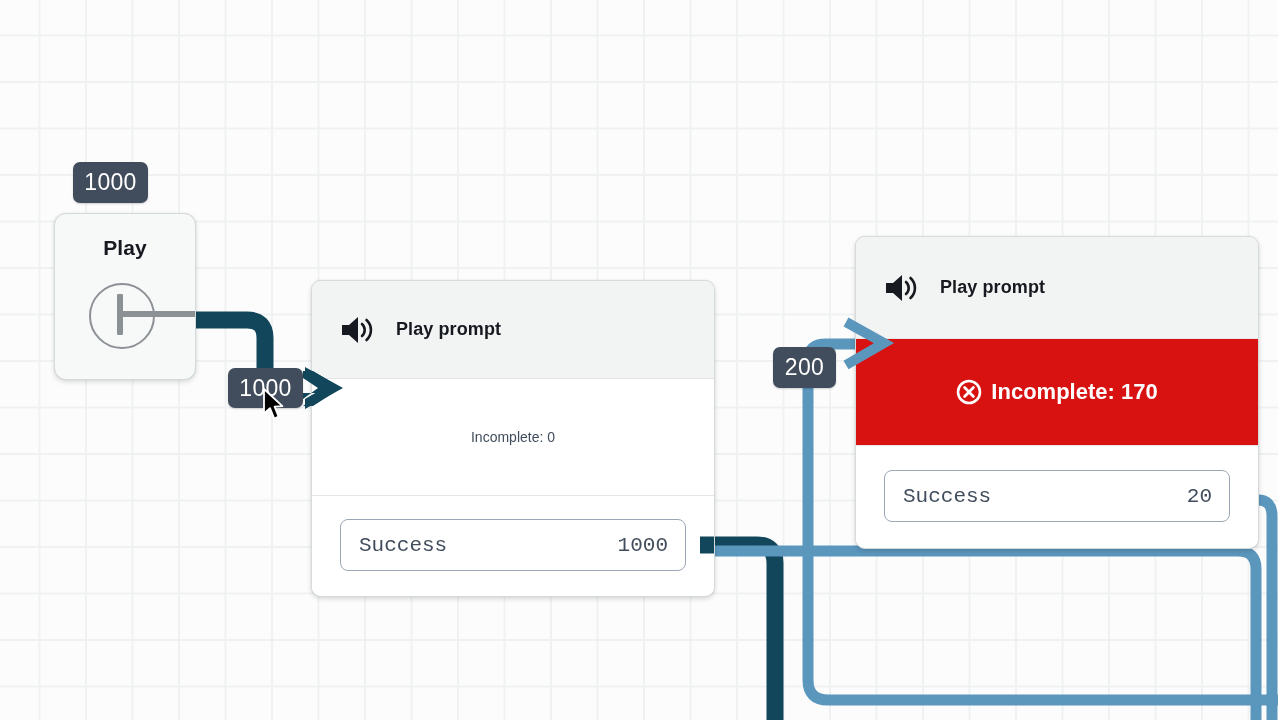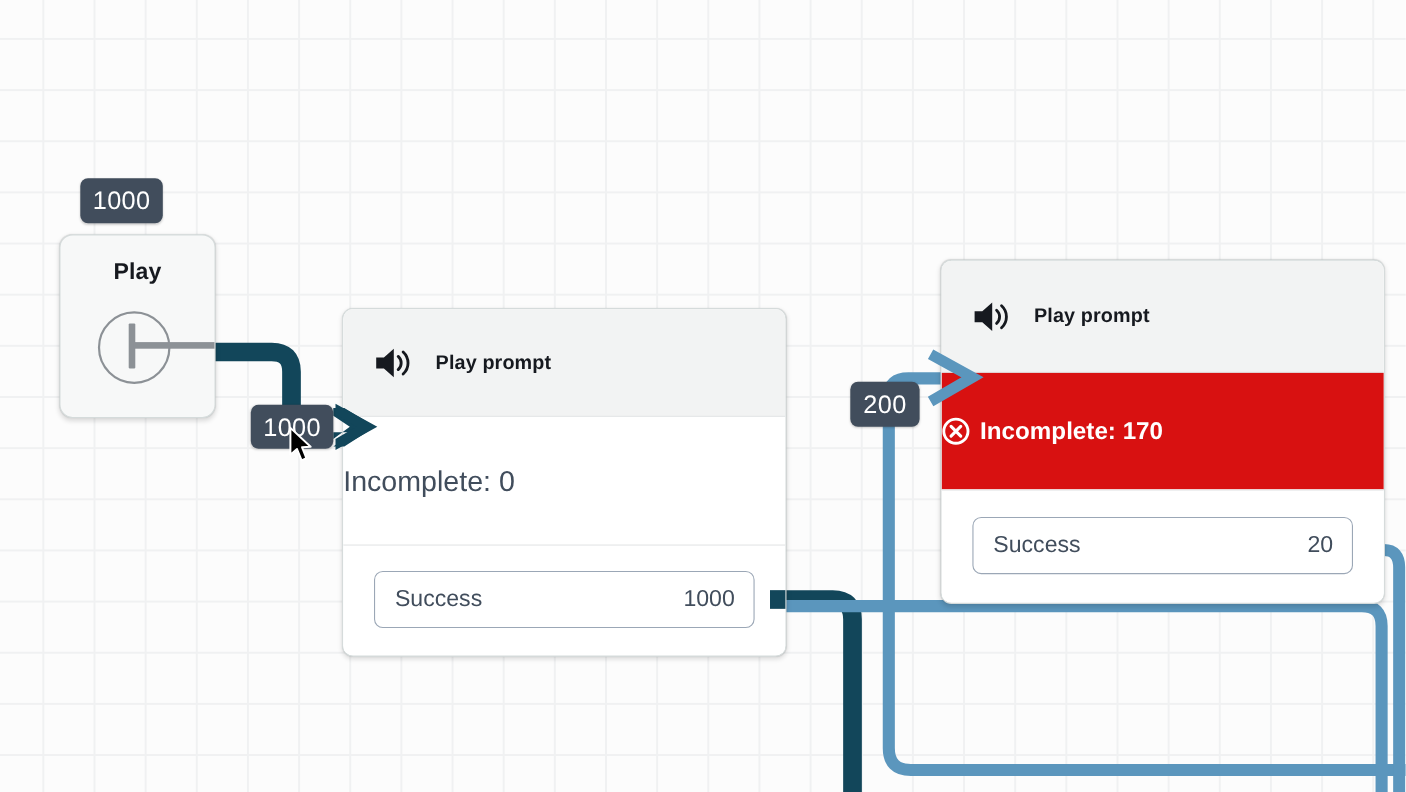--- a/index.html
+++ b/index.html
@@ -104,25 +104,26 @@
   }
   .pp-header .pp-title {
     font-size: 18px;
     font-weight: bold;
     color: #16191f;
     letter-spacing: 0.1px;
   }
   .pp-body {
     display: flex;
     align-items: center;
+    justify-content: center;
     box-sizing: border-box;
   }
   .pp-body.plain {
     background: #ffffff;
-    font-size: 26px;
+    font-size: 14px;
     color: #414d5c;
   }
   .pp-body.error {
     background: #d81111;
     color: #ffffff;
     font-size: 22px;
     font-weight: bold;
     gap: 9px;
   }
   .err-icon { flex: 0 0 auto; display: block; }
@@ -138,20 +139,21 @@
     display: flex;
     align-items: center;
     justify-content: space-between;
     width: 100%;
     height: 100%;
     background: #ffffff;
     border: 1px solid #9ba7b6;
     border-radius: 8px;
     font-size: 21px;
     color: #414d5c;
+    font-family: Liberation Mono, monospace;
   }
   .out-row .out-label { font-weight: normal; }
   .out-row .out-value { font-weight: normal; }
 
   
   #play-node-1 {
     left: 311px;
     top: 280px;
     width: 402px;
     height: 315px;

